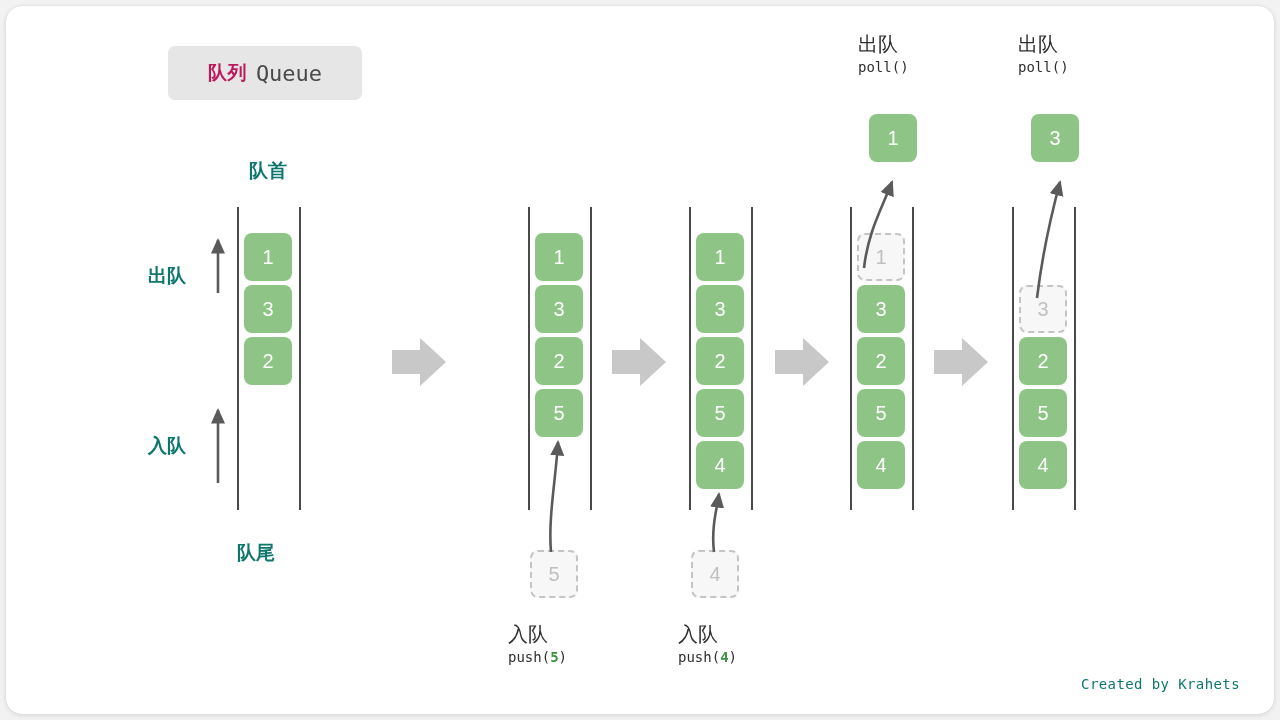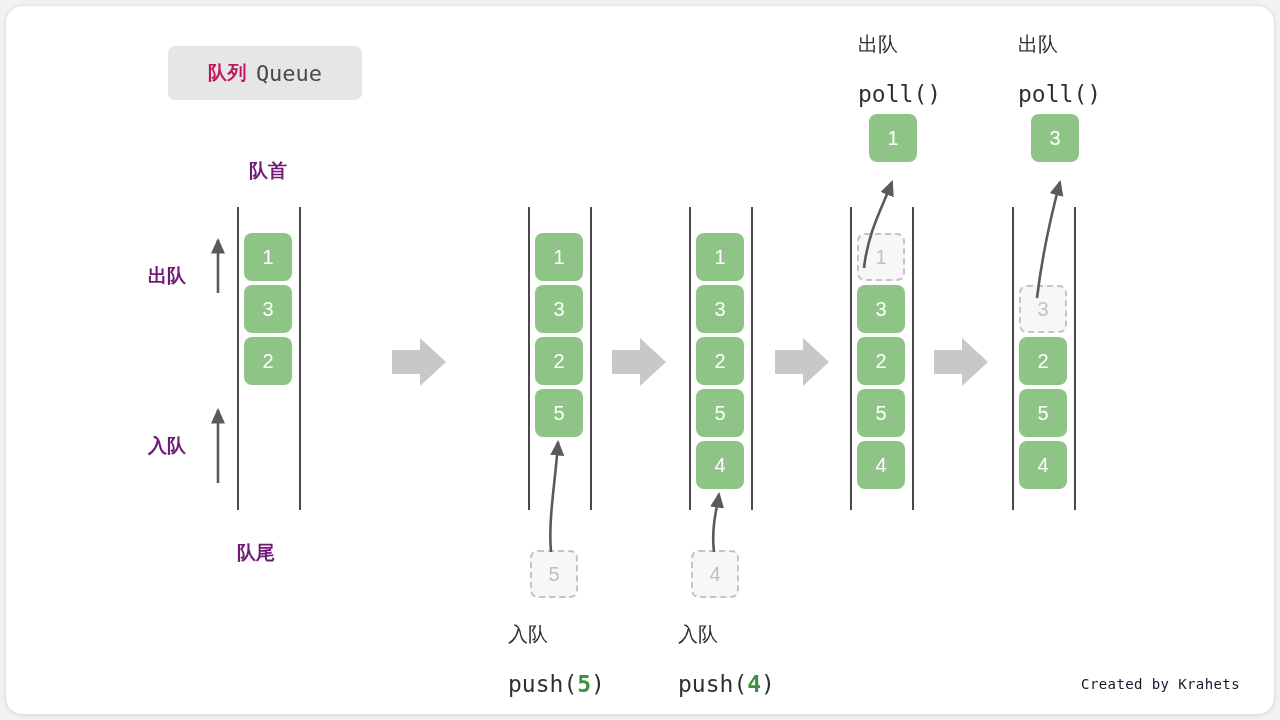--- a/index.html
+++ b/index.html
@@ -89,56 +89,55 @@
     color: #c0c0c0;
   }
   .cell.popped {
     background: #8ec486;
     color: #ffffff;
   }
 
   
   .lbl {
     position: absolute;
-    color: #701a75;
+    color: #0f766e;
     font-size: 19px;
     font-weight: bold;
     white-space: nowrap;
   }
   .lbl-center {
     text-align: center;
   }
   .op-label {
     position: absolute;
     white-space: nowrap;
     line-height: 1.42;
   }
   .op-cn {
     font-size: 20px;
     color: #2f2f2f;
     font-weight: normal;
   }
   .op-code {
     font-family: "DejaVu Sans Mono", "Liberation Mono", monospace;
-    font-size: 23px;
+    font-size: 14px;
     color: #2f2f2f;
-    margin-top: 20px;
   }
   .op-arg {
     color: #3f9142;
     font-weight: bold;
   }
 
   .credit {
     position: absolute;
     right: 40px;
     bottom: 28px;
     font-family: "DejaVu Sans Mono", "Liberation Mono", monospace;
     font-size: 14px;
-    color: #0f172a;
+    color: #0f766e;
     letter-spacing: 0.4px;
   }
 
   svg.overlay {
     position: absolute;
     left: 0;
     top: 0;
     width: 1280px;
     height: 720px;
     pointer-events: none;

